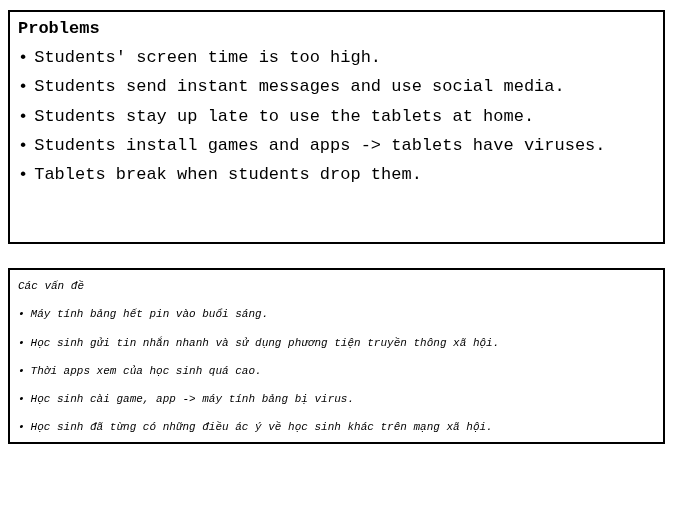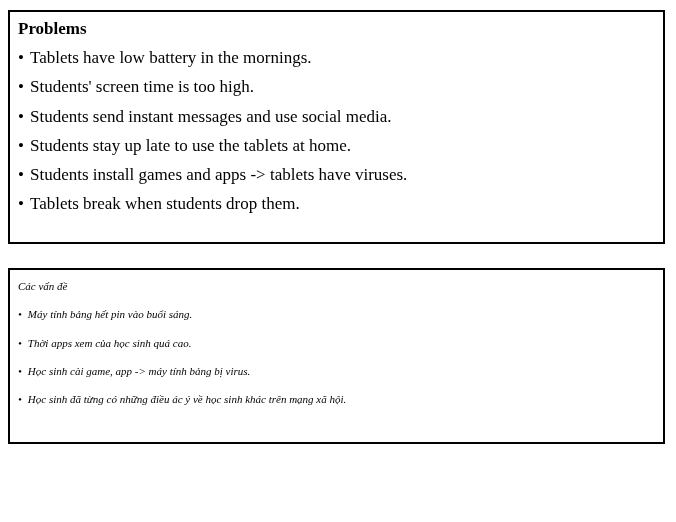--- a/index.html
+++ b/index.html
@@ -1,15 +1,15 @@
 <!DOCTYPE html>
 <html><head>
 <meta charset="utf-8">
 <style>
-  * { margin: 0; padding: 0; box-sizing: border-box; }
+  * { margin: 0; padding: 0; box-sizing: border-box; font-family: Liberation Mono, monospace; }
   html, body { background: #ffffff; }
   body {
     width: 676px;
     height: 522px;
     position: relative;
     font-family: "Liberation Serif", "DejaVu Serif", serif;
     color: #000000;
     overflow: hidden;
   }
   .textbox {
@@ -35,27 +35,27 @@
   }
   .row { white-space: nowrap; }
   .title-en { font-weight: bold; }
   .bullet { display: inline-block; margin-right: 6px; }
 </style>
 </head>
 <body>
 
 <section class="textbox box-en">
   <div class="row title-en">Problems</div>
-  <div class="row"><span class="bullet">•</span><span>Tablets have low battery in the mornings.</span></div>
   <div class="row"><span class="bullet">•</span><span>Students' screen time is too high.</span></div>
   <div class="row"><span class="bullet">•</span><span>Students send instant messages and use social media.</span></div>
   <div class="row"><span class="bullet">•</span><span>Students stay up late to use the tablets at home.</span></div>
   <div class="row"><span class="bullet">•</span><span>Students install games and apps -&gt; tablets have viruses.</span></div>
   <div class="row"><span class="bullet">•</span><span>Tablets break when students drop them.</span></div>
 </section>
 
 <section class="textbox box-vi">
   <div class="row title-vi">Các vấn đề</div>
   <div class="row"><span class="bullet">•</span><span>Máy tính bảng hết pin vào buổi sáng.</span></div>
+  <div class="row"><span class="bullet">•</span><span>Học sinh gửi tin nhắn nhanh và sử dụng phương tiện truyền thông xã hội.</span></div>
   <div class="row"><span class="bullet">•</span><span>Thời apps xem của học sinh quá cao.</span></div>
   <div class="row"><span class="bullet">•</span><span>Học sinh cài game, app -&gt; máy tính bảng bị virus.</span></div>
   <div class="row"><span class="bullet">•</span><span>Học sinh đã từng có những điều ác ý về học sinh khác trên mạng xã hội.</span></div>
 </section>
 
 </body></html>

